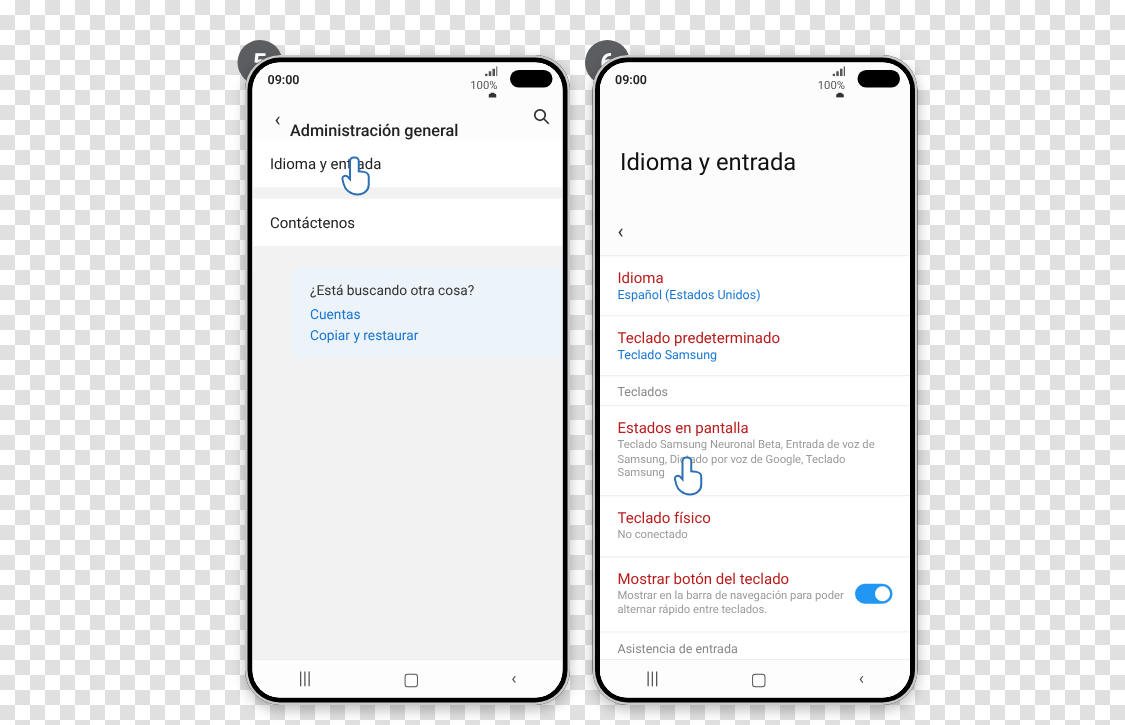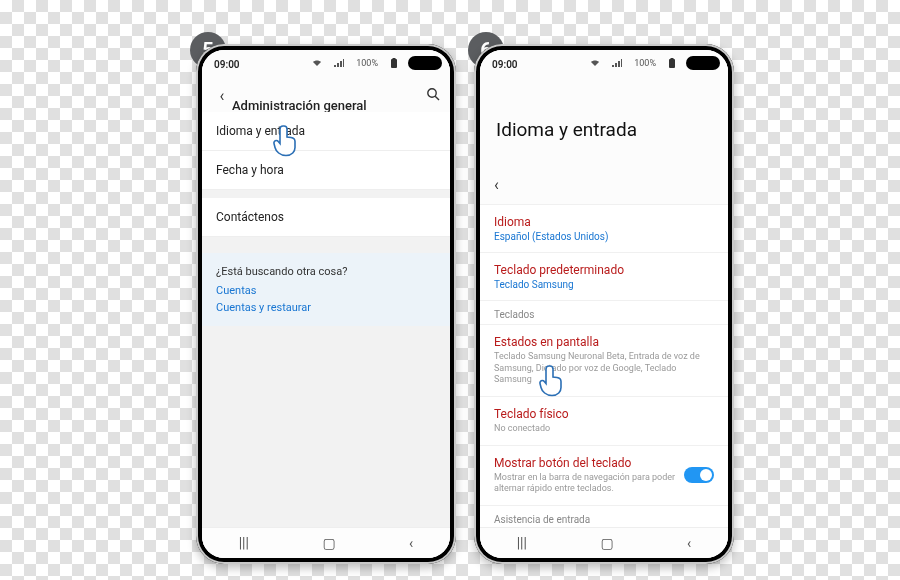--- a/index.html
+++ b/index.html
@@ -74,21 +74,21 @@
     height: 28px;
     display: flex;
     align-items: center;
     padding: 0 12px;
     font-size: 10px;
     color: #222;
     background: #fcfcfc;
   }
   .statusbar .time { flex: 0 0 auto; font-weight: 600; }
   .statusbar .spacer { flex: 1; }
-  .statusbar .glyphs { display: flex; align-items: flex-start; gap: 12px; margin-right: 40px; color:#555; }
+  .statusbar .glyphs { display: flex; align-items: flex-end; gap: 0; margin-right: 40px; color:#555;flex-direction:column; }
   .statusbar .battpct { font-size: 9px; }
   .appbar {
     height: 34px;
     display: flex;
     align-items: center;
     padding: 0 10px;
     font-size: 13px;
     color: #222;
     background: #fcfcfc;
   }
@@ -102,21 +102,21 @@
     position: relative;
   }
   .list-row {
     background: #fff;
     padding: 12px 14px;
     font-size: 12px;
     color: #222;
     border-bottom: 1px solid #eee;
   }
   .gap { height: 8px; background:#f2f2f2; }
-  .suggestions { background:#ecf3f9; padding: 12px 14px; font-size: 11px; }
+  .suggestions { background:#ecf3f9; padding: 12px 14px; font-size: 11px; margin-left: 32px; }
   .suggestions .qtitle { color:#333; margin-bottom: 6px; }
   .suggestions .link { color:#1976d2; font-size: 11px; margin-top: 4px; }
   .navbar {
     height: 30px;
     display: flex;
     justify-content: space-around;
     align-items: center;
     font-size: 14px;
     color: #555;
     border-top: 1px solid #eee;
@@ -211,29 +211,28 @@
         <span class="search-icn">
           <svg width="14" height="14" viewBox="0 0 14 14">
               <circle cx="6" cy="6" r="4.2" stroke="#333" stroke-width="1.4" fill="none"></circle>
               <line x1="9.2" y1="9.2" x2="13" y2="13" stroke="#333" stroke-width="1.4"></line>
             </svg>
         </span>
       </div>
 
       <div class="content">
         <div class="list-row">Idioma y entrada</div>
-        <div class="list-row">Fecha y hora</div>
         <div class="gap"></div>
         <div class="list-row">Contáctenos</div>
         <div class="gap"></div>
         <div class="gap"></div>
         <div class="suggestions">
           <div class="qtitle">¿Está buscando otra cosa?</div>
           <div class="link">Cuentas</div>
-          <div class="link">Cuentas y restaurar</div>
+          <div class="link">Copiar y restaurar</div>
         </div>
       </div>
 
       <div class="navbar">
         <span>|||</span>
         <span>▢</span>
         <span>‹</span>
       </div>
 
       <div class="hand" style="left:70px; top:74px;">

